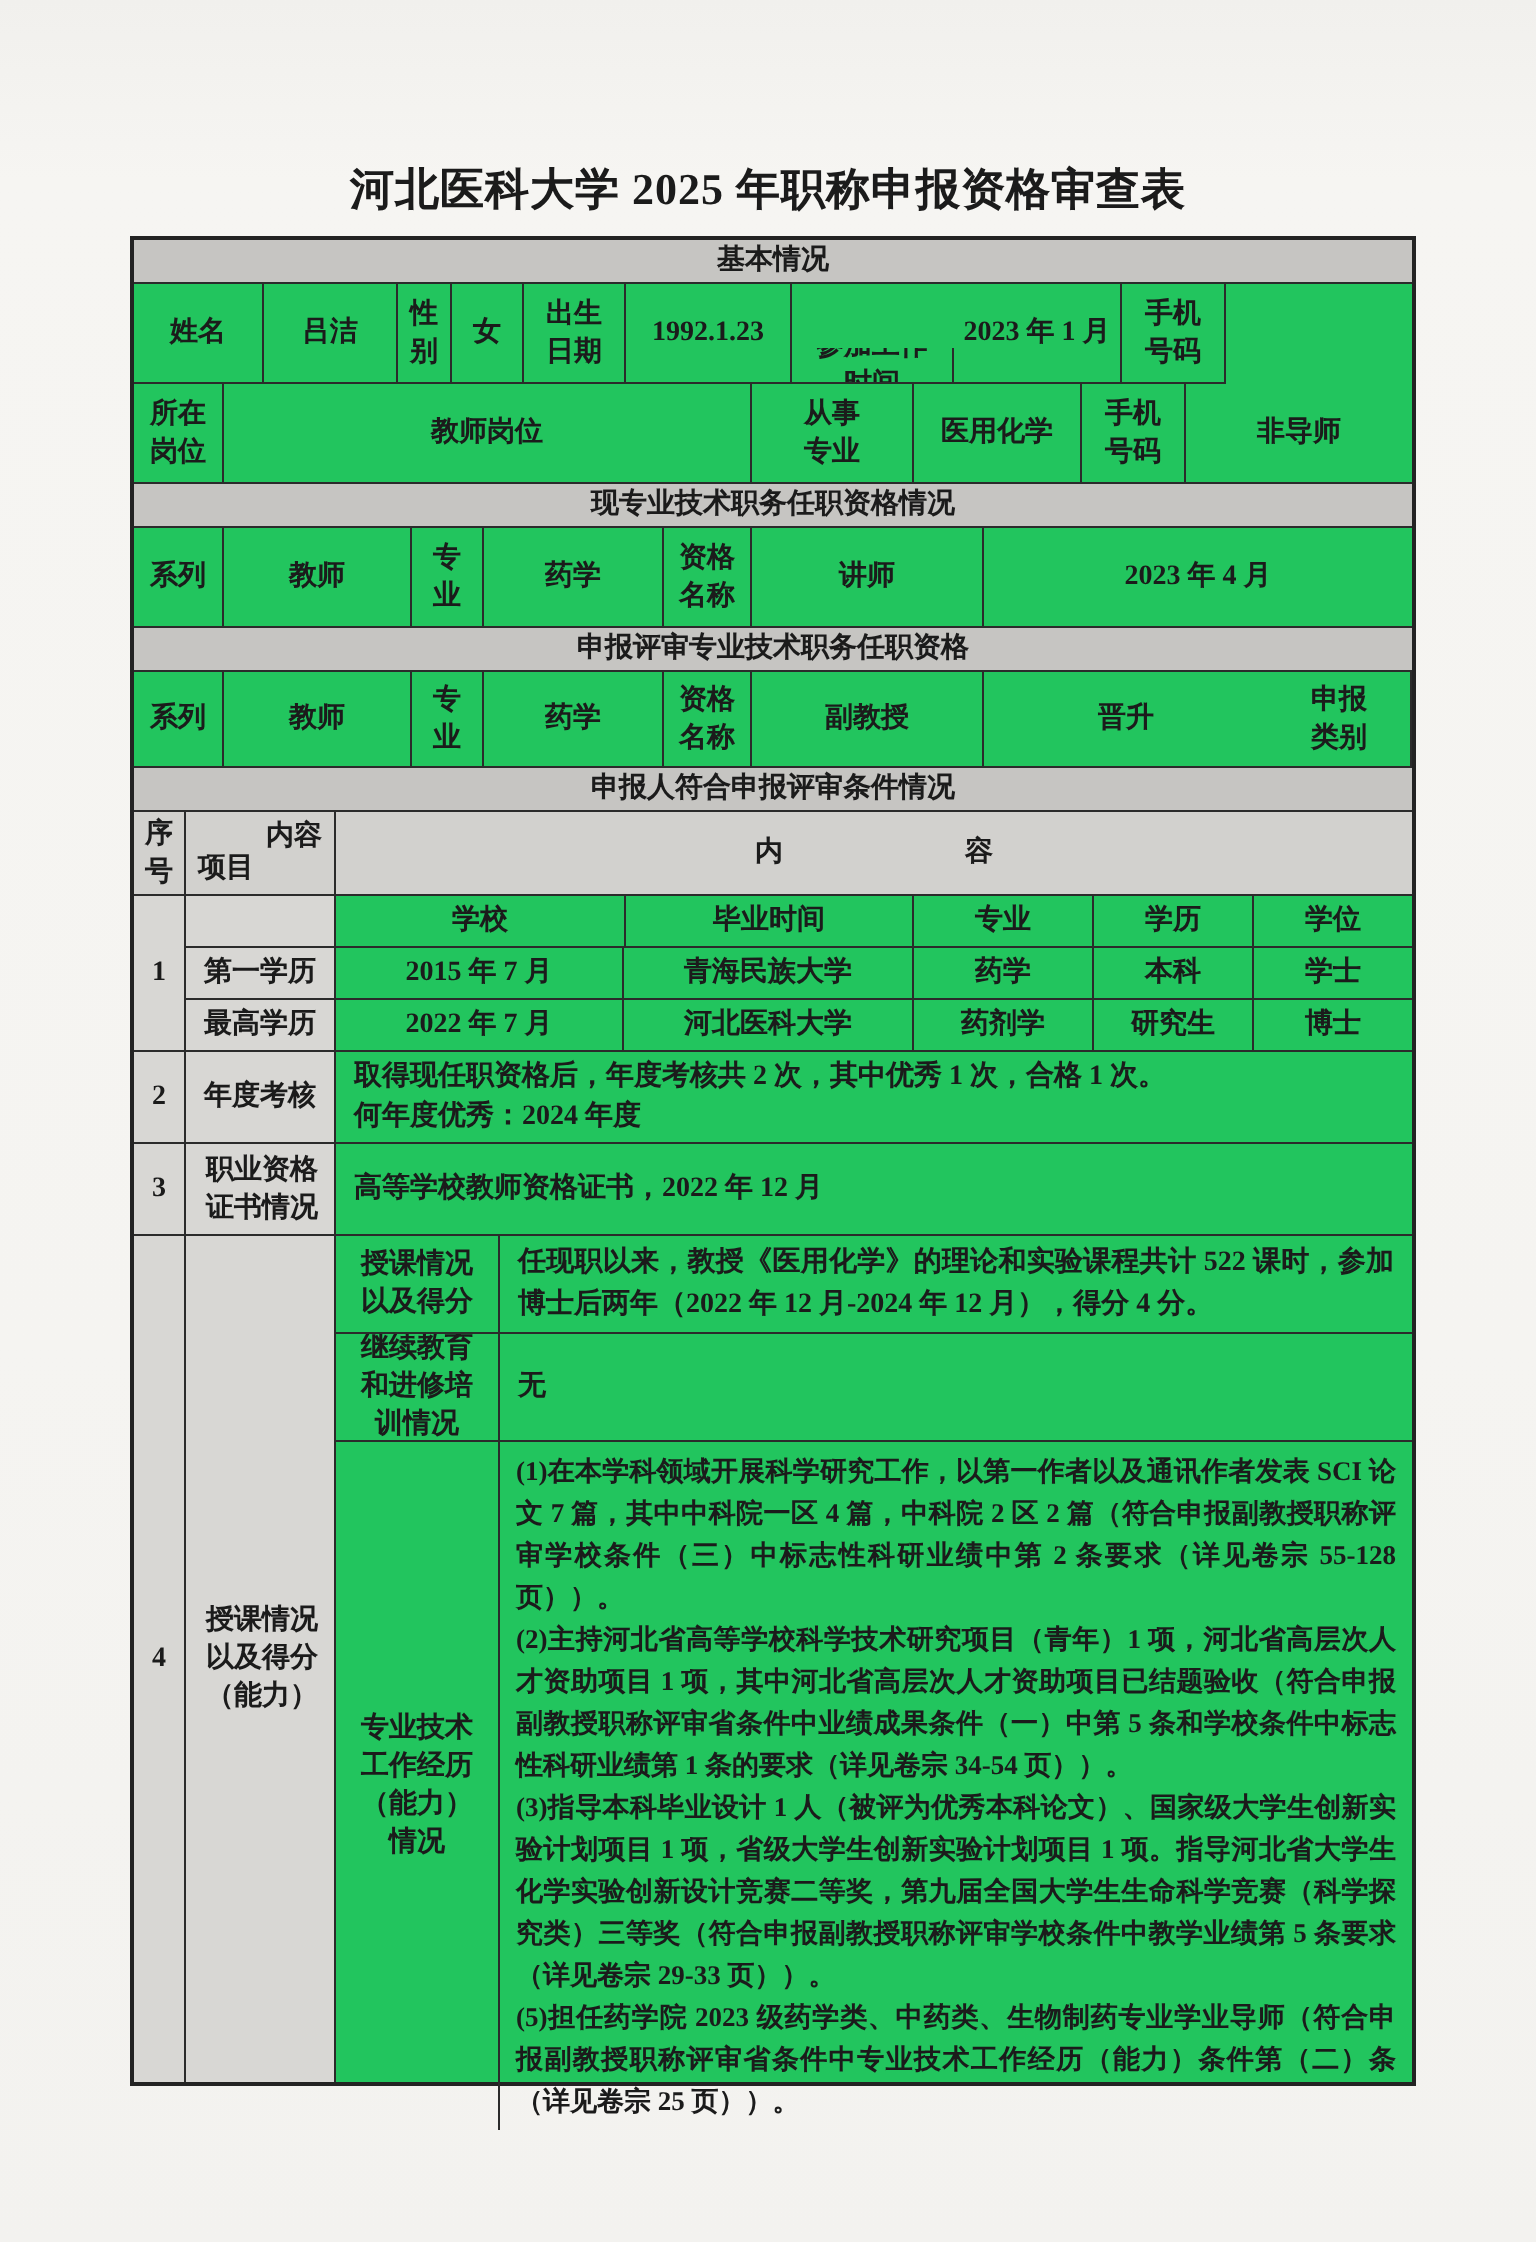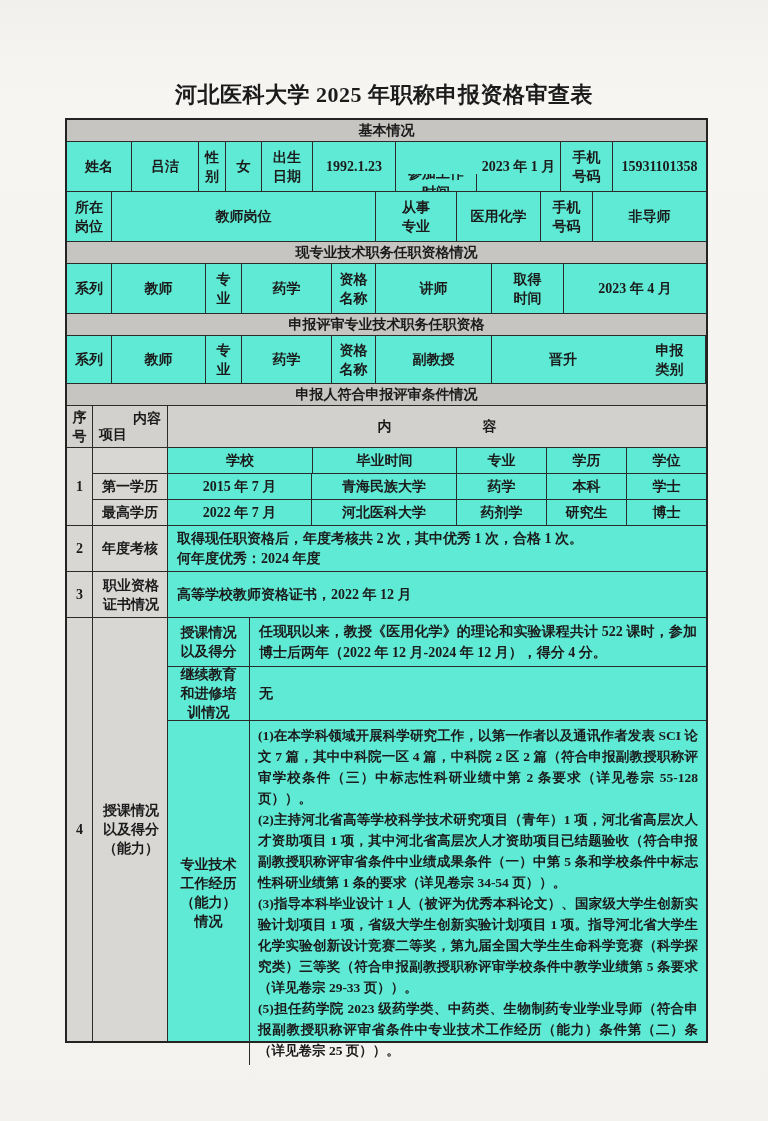--- a/index.html
+++ b/index.html
@@ -10,21 +10,21 @@
     color:#1b1b1b;
     -webkit-font-smoothing:antialiased;
   }
   .paper{position:relative;width:768px;height:1121px;overflow:hidden;}
   .title{
     position:absolute;top:80px;left:0;width:100%;
     text-align:center;font-size:22px;font-weight:700;letter-spacing:0.5px;
   }
   .tbl{
     position:absolute;left:65px;top:118px;width:643px;
-    border:2px solid #232323;background:#5eead4;box-sizing:border-box;
+    border:2px solid #232323;background:#22c55e;box-sizing:border-box;
   }
   .band{display:flex;box-sizing:border-box;}
   .col{display:flex;flex-direction:column;flex:1;min-width:0;}
   .subband{display:flex;flex:1;min-width:0;}
   .c{
     box-sizing:border-box;
     border-right:1px solid #2b2b2b;border-bottom:1px solid #2b2b2b;
     display:flex;align-items:center;justify-content:center;
     text-align:center;font-size:14px;font-weight:700;line-height:19px;
     min-width:0;overflow:hidden;
@@ -63,21 +63,20 @@
     <div class="band" style="height:50px">
       <div class="c p2" style="width:65px">姓名</div>
       <div class="c" style="width:67px">吕洁</div>
       <div class="c p6" style="width:27px">性别</div>
       <div class="c" style="width:36px">女</div>
       <div class="c p2" style="width:51px">出生日期</div>
       <div class="c" style="width:83px">1992.1.23</div>
       <div class="c p12" style="width:81px">参加工作时间</div>
       <div class="c" style="width:84px">2023 年 1 月</div>
       <div class="c p6" style="width:52px">手机号码</div>
-      <div class="c last fill">15931101358</div>
     </div>
 
     <div class="band" style="height:50px">
       <div class="c p2" style="width:45px">所在岗位</div>
       <div class="c" style="width:264px">教师岗位</div>
       <div class="c p20" style="width:81px">从事专业</div>
       <div class="c" style="width:84px">医用化学</div>
       <div class="c p6" style="width:52px">手机号码</div>
       <div class="c last fill">非导师</div>
     </div>
@@ -86,21 +85,20 @@
       <div class="c last hdr" style="flex:1">现专业技术职务任职资格情况</div>
     </div>
 
     <div class="band" style="height:50px">
       <div class="c" style="width:45px">系列</div>
       <div class="c" style="width:94px">教师</div>
       <div class="c p10" style="width:36px">专业</div>
       <div class="c" style="width:90px">药学</div>
       <div class="c pp2" style="width:44px">资格名称</div>
       <div class="c" style="width:116px">讲师</div>
-      <div class="c p16" style="width:72px">取得时间</div>
       <div class="c last fill">2023 年 4 月</div>
     </div>
 
     <div class="band" style="height:22px">
       <div class="c last hdr" style="flex:1">申报评审专业技术职务任职资格</div>
     </div>
 
     <div class="band" style="height:48px">
       <div class="c" style="width:45px">系列</div>
       <div class="c" style="width:94px">教师</div>

